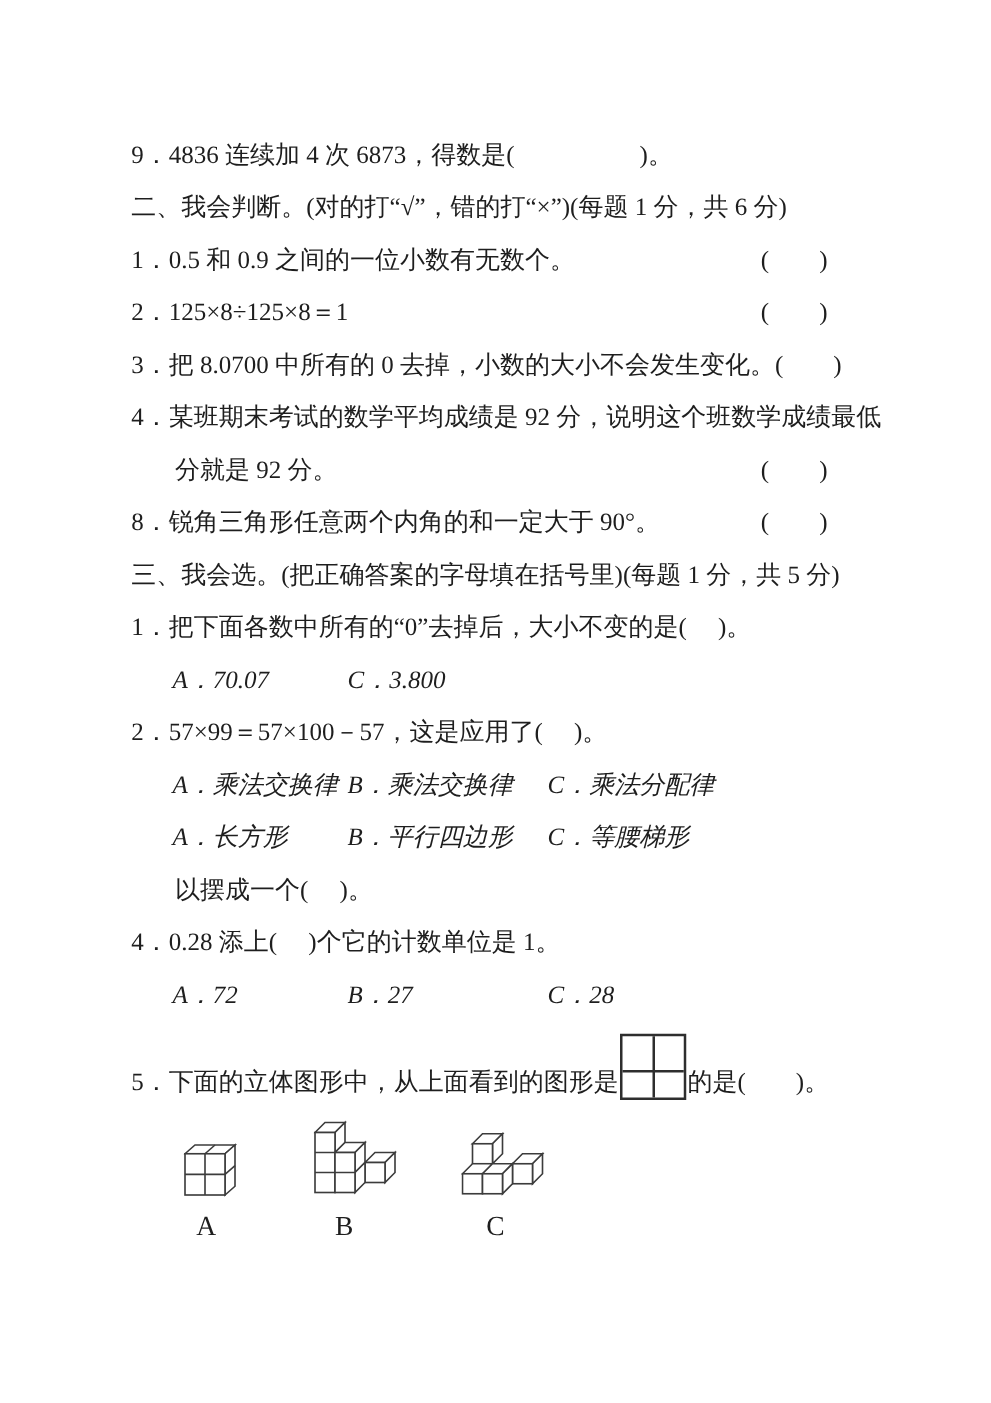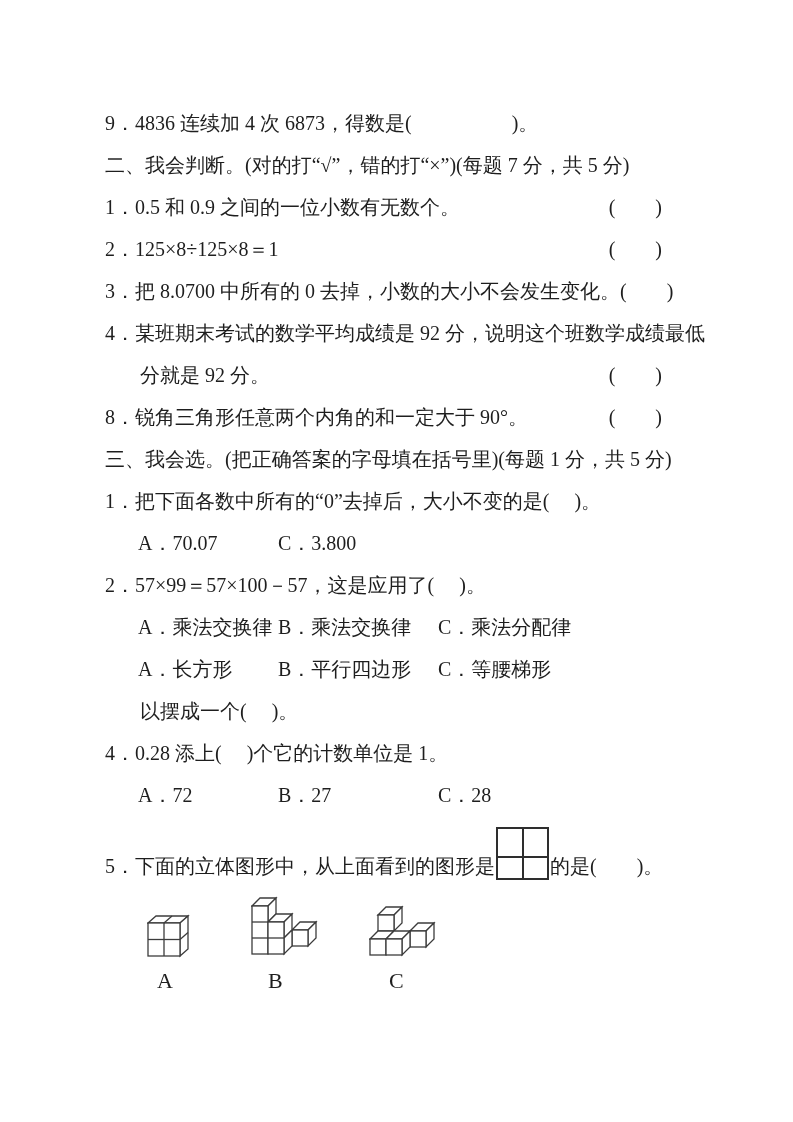--- a/index.html
+++ b/index.html
@@ -27,21 +27,21 @@
   }
   .line span { white-space: pre; }
   
   .jline {
     width: 557px;
     justify-content: space-between;
     box-sizing: border-box;
   }
   .indent { padding-left: 35px; }
   
-  .opts { padding-left: 33px; }
+  .opts { padding-left: 33px; font-style: italic; }
   .opt-a { display: inline-block; width: 140px; }
   .opt-b { display: inline-block; width: 160px; }
   
   .q5row {
     height: 62px;
     align-items: flex-end;
     margin-top: 2px;
   }
   .q5row .txt { line-height: 27px; }
   .topview {
@@ -99,21 +99,21 @@
 </head>
 <body>
 
 <div class="page">
 
   <div class="line">
     <span>9．4836 连续加 4 次 6873，得数是(　　　　　)。</span>
   </div>
 
   <div class="line">
-    <span>二、我会判断。(对的打“√”，错的打“×”)(每题 7 分，共 5 分)</span>
+    <span>二、我会判断。(对的打“√”，错的打“×”)(每题 1 分，共 6 分)</span>
   </div>
 
   <div class="line jline">
     <span>1．0.5 和 0.9 之间的一位小数有无数个。</span>
     <span>(　　)</span>
   </div>
 
   <div class="line jline">
     <span>2．125×8÷125×8＝1</span>
     <span>(　　)</span>

